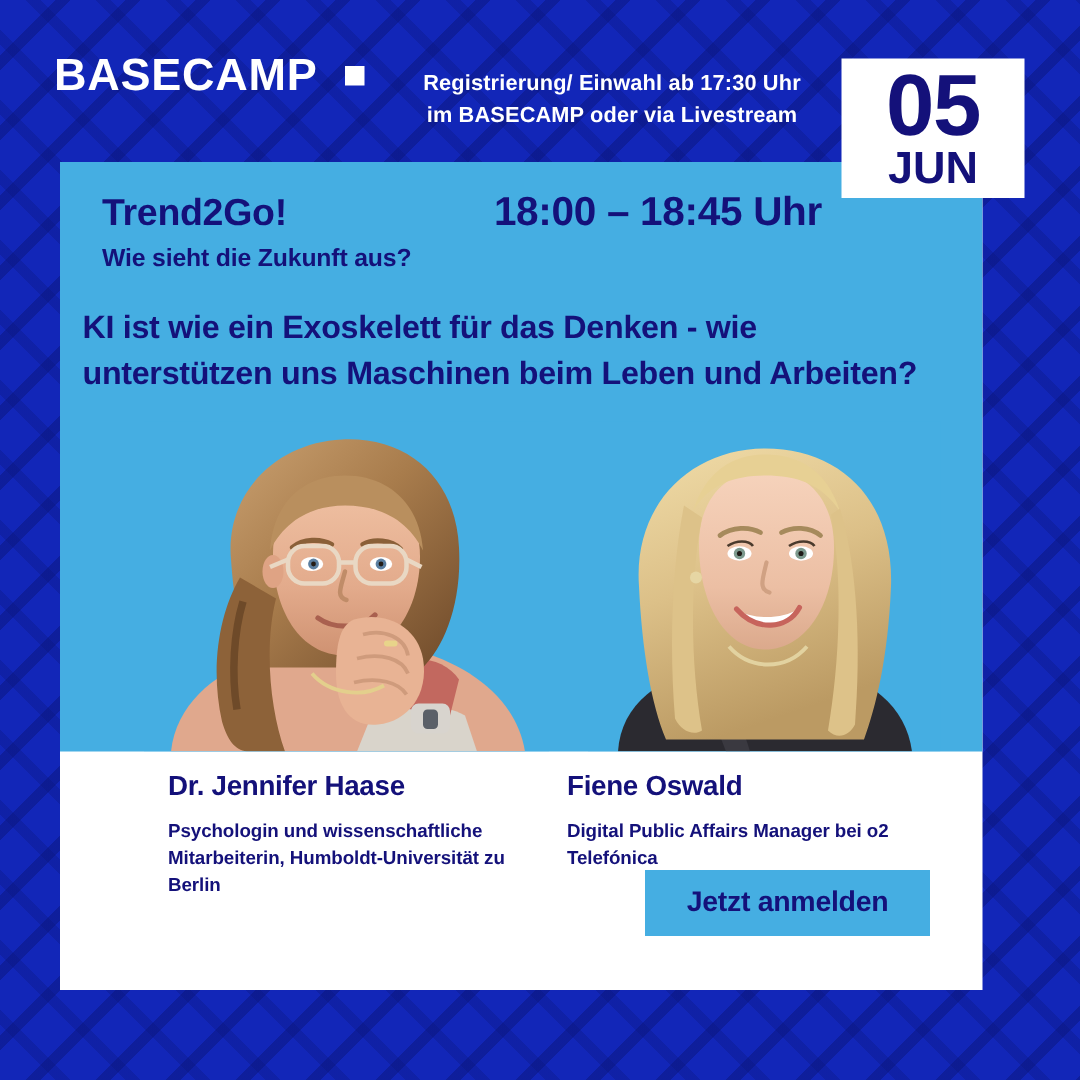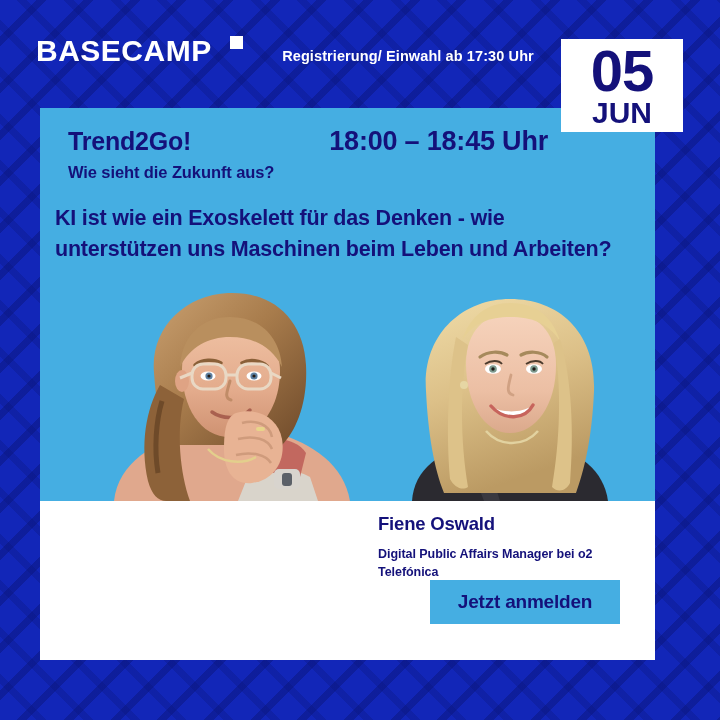--- a/index.html
+++ b/index.html
@@ -44,21 +44,21 @@
   #header {
     position: absolute;
     left: 0; top: 0;
     width: 720px; height: 108px;
   }
   #logo {
     position: absolute;
     left: 36px;
     top: 36px;
     display: flex;
-    align-items: flex-start;
+    align-items: center;
     gap: 18px;
   }
   #logo .logo-word {
     color: #ffffff;
     font-size: 30px;
     font-weight: bold;
     letter-spacing: 0.5px;
     line-height: 1;
     font-family: "Liberation Sans", sans-serif;
   }
@@ -255,20 +255,21 @@
 
   <div id="header">
 
     <div id="logo">
       <span class="logo-word">BASECAMP</span>
       <span class="logo-dot"></span>
     </div>
 
     <div id="reg-info">
       <div>Registrierung/ Einwahl ab 17:30 Uhr</div>
+      <div>im BASECAMP oder via Livestream</div>
     </div>
   </div>
 
   <div id="date-badge">
     <span class="day">05</span>
     <span class="month">JUN</span>
   </div>
 
   <div id="card">
 
@@ -407,20 +408,24 @@
           <span class="series-time">18:00 – 18:45 Uhr</span>
         </div>
         <div class="series-sub">Wie sieht die Zukunft aus?</div>
       </div>
 
       <div id="main-headline">KI ist wie ein Exoskelett für das Denken - wie unterstützen uns Maschinen beim Leben und Arbeiten?</div>
     </div>
 
 
     <div id="speakers">
+      <div class="speaker" id="speaker-0">
+        <div class="speaker-name">Dr. Jennifer Haase</div>
+        <div class="speaker-role">Psychologin und wissenschaftliche Mitarbeiterin, Humboldt-Universität zu Berlin</div>
+      </div>
       <div class="speaker" id="speaker-1">
         <div class="speaker-name">Fiene Oswald</div>
         <div class="speaker-role">Digital Public Affairs Manager bei o2 Telefónica</div>
       </div>
     </div>
 
     <button id="cta-button">Jetzt anmelden</button>
 
   </div>
 </div>

